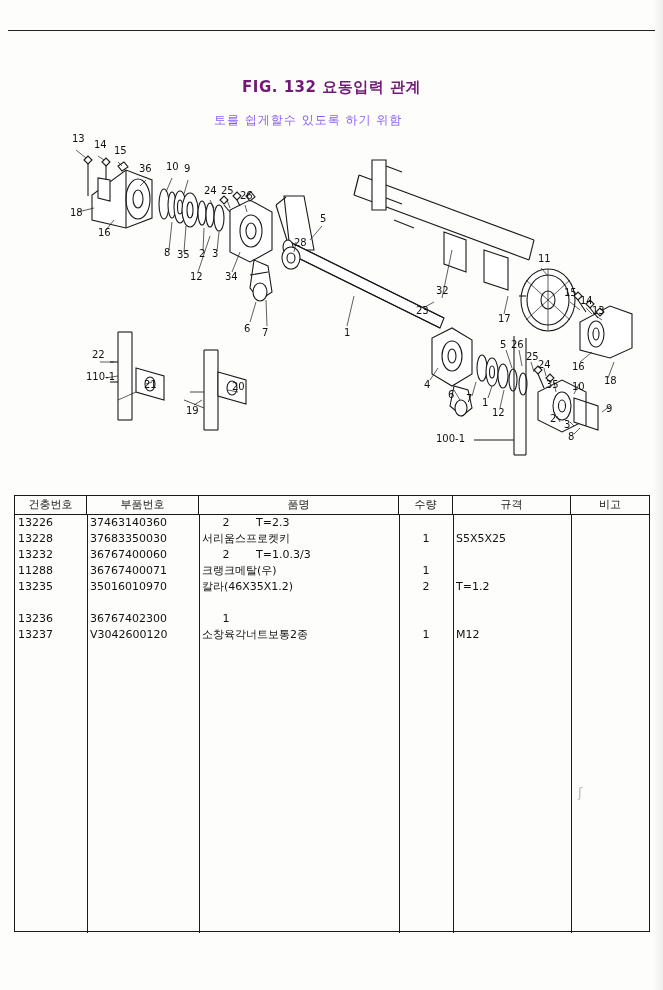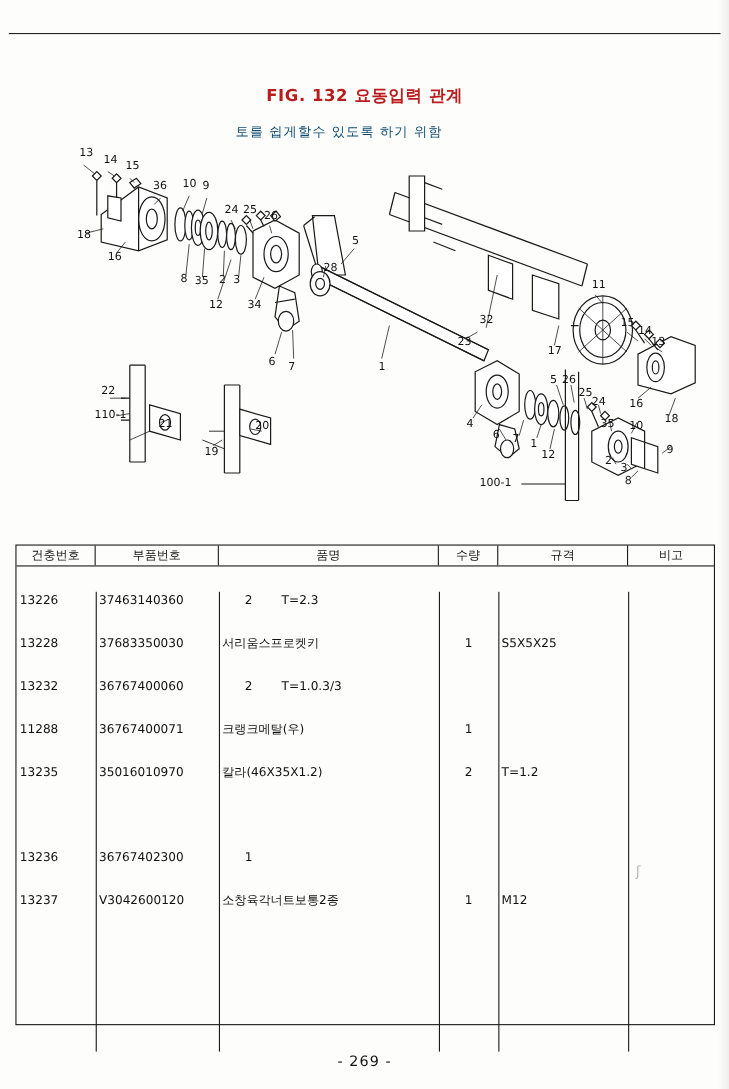--- a/index.html
+++ b/index.html
@@ -29,36 +29,36 @@
   }
   .fig-title {
     position: absolute;
     top: 78px;
     left: 0;
     width: 663px;
     text-align: center;
     font-size: 15px;
     font-weight: bold;
     letter-spacing: 0.5px;
-    color: #b91c1c;
+    color: #701a75;
   }
   .diagram {
     position: absolute;
     left: 14px;
     top: 100px;
     width: 635px;
     height: 385px;
   }
   .diagram svg { display: block; }
   .ghost-text {
     position: absolute;
     left: 200px;
     top: 12px;
     font-size: 12px;
-    color: #0c4a6e;
+    color: #8b5cf6;
     letter-spacing: 1px;
     user-select: none;
   }
 
   .tbl-outer {
     position: absolute;
     left: 14px;
     top: 495px;
     width: 636px;
     height: 437px;
@@ -86,21 +86,20 @@
     position: absolute;
     top: 0; bottom: 0;
     width: 0;
     border-left: 1px solid #1a1a1a;
   }
   .row {
     display: flex;
     height: 16px;
     font-size: 11px;
     line-height: 16px;
-    margin-top: 23px;
   }
   .row > div {
     box-sizing: border-box;
     padding: 0 3px;
     overflow: hidden;
     white-space: nowrap;
   }
   .c-no   { width: 72px; }
   .c-part { width: 112px; }
   .c-name { width: 200px; }
@@ -455,15 +454,14 @@
         <div class="c-name">소창육각너트보통2종</div>
         <div class="c-qty">1</div>
         <div class="c-spec">M12</div>
         <div class="c-note"></div>
       </div>
     </div>
   </div>
 
   <div class="smudge">ʃ</div>
 
-  <div class="page-no">- 269 -</div>
   <div class="edge-shade"></div>
 </div>
 
 </body></html>

